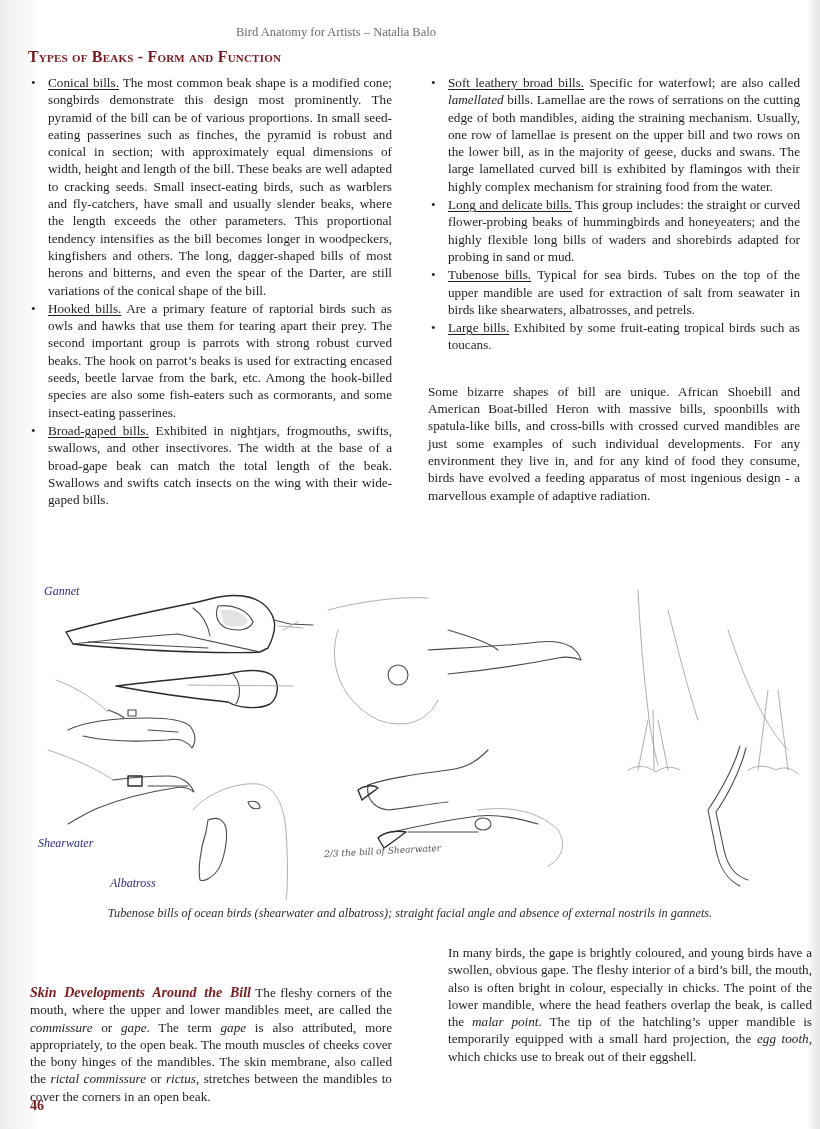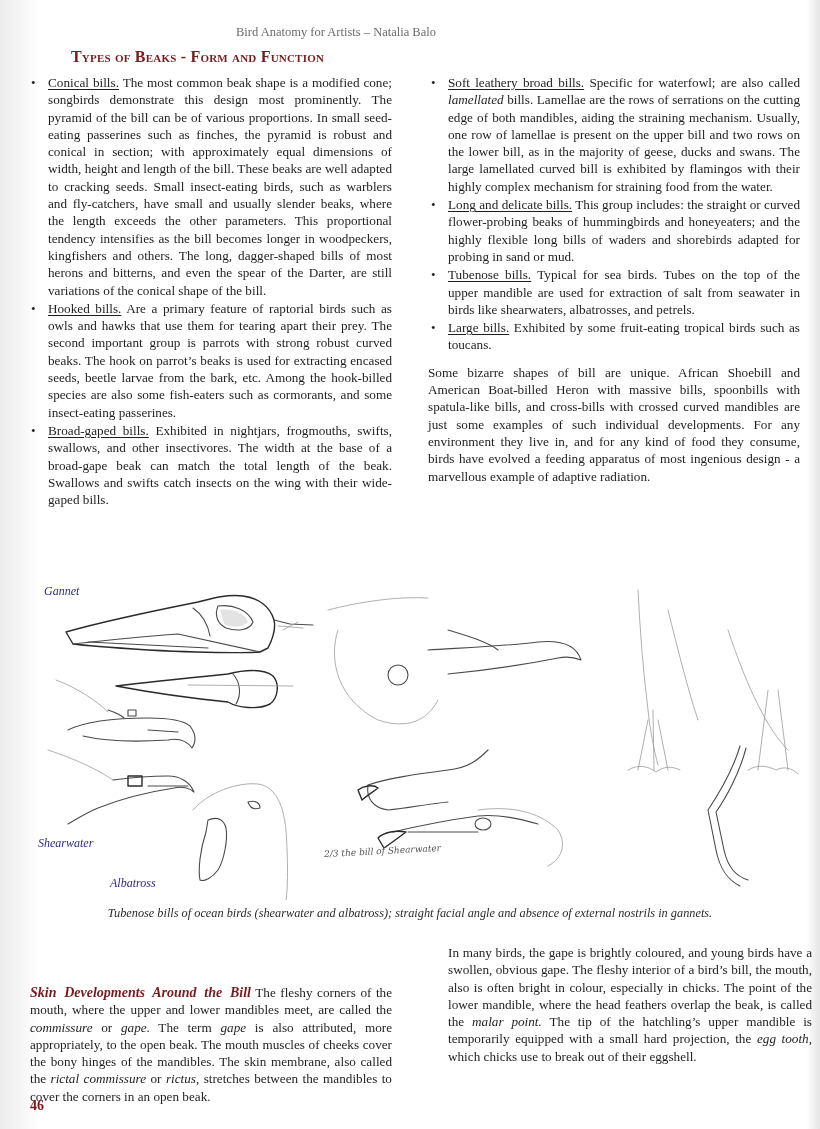--- a/index.html
+++ b/index.html
@@ -18,35 +18,35 @@
     position: absolute; right: 0; top: 0; width: 14px; height: 1129px;
     background: linear-gradient(to left, #e4e4e4, rgba(255,255,255,0));
   }
   .running-head {
     position: absolute; top: 25px; left: 0; width: 672px; text-align: center;
     font-size: 12.5px; color: #6b6b6b;
   }
   .section-title {
     position: absolute; top: 48px; left: 28px;
     font-size: 16px; font-weight: bold; color: #7a1a1f;
-    font-variant: small-caps; letter-spacing: 0.2px; margin-left: 43px;
+    font-variant: small-caps; letter-spacing: 0.2px;
   }
   .col {
     position: absolute; font-size: 13.2px; line-height: 17.3px;
     text-align: justify;
   }
   .col-left { left: 28px; top: 74px; width: 364px; }
   .col-right { left: 428px; top: 74px; width: 372px; }
   ul.bullets { list-style: none; margin: 0; padding: 0; }
   ul.bullets li { position: relative; padding-left: 20px; margin: 0 0 1px 0; }
   ul.bullets li .dot {
     position: absolute; left: 3px; top: 0; font-size: 13px;
   }
   .term { text-decoration: underline; text-underline-offset: 2px; }
-  .para { margin-top: 10px; }
+  .para { margin-top: 29px; }
   em { font-style: italic; }
 
   .figure {
     position: absolute; left: 28px; top: 570px; width: 780px; height: 330px;
   }
   .fig-label {
     position: absolute; font-style: italic; color: #2b2a8a; font-size: 12px;
     line-height: 15px;
   }
   .caption {

